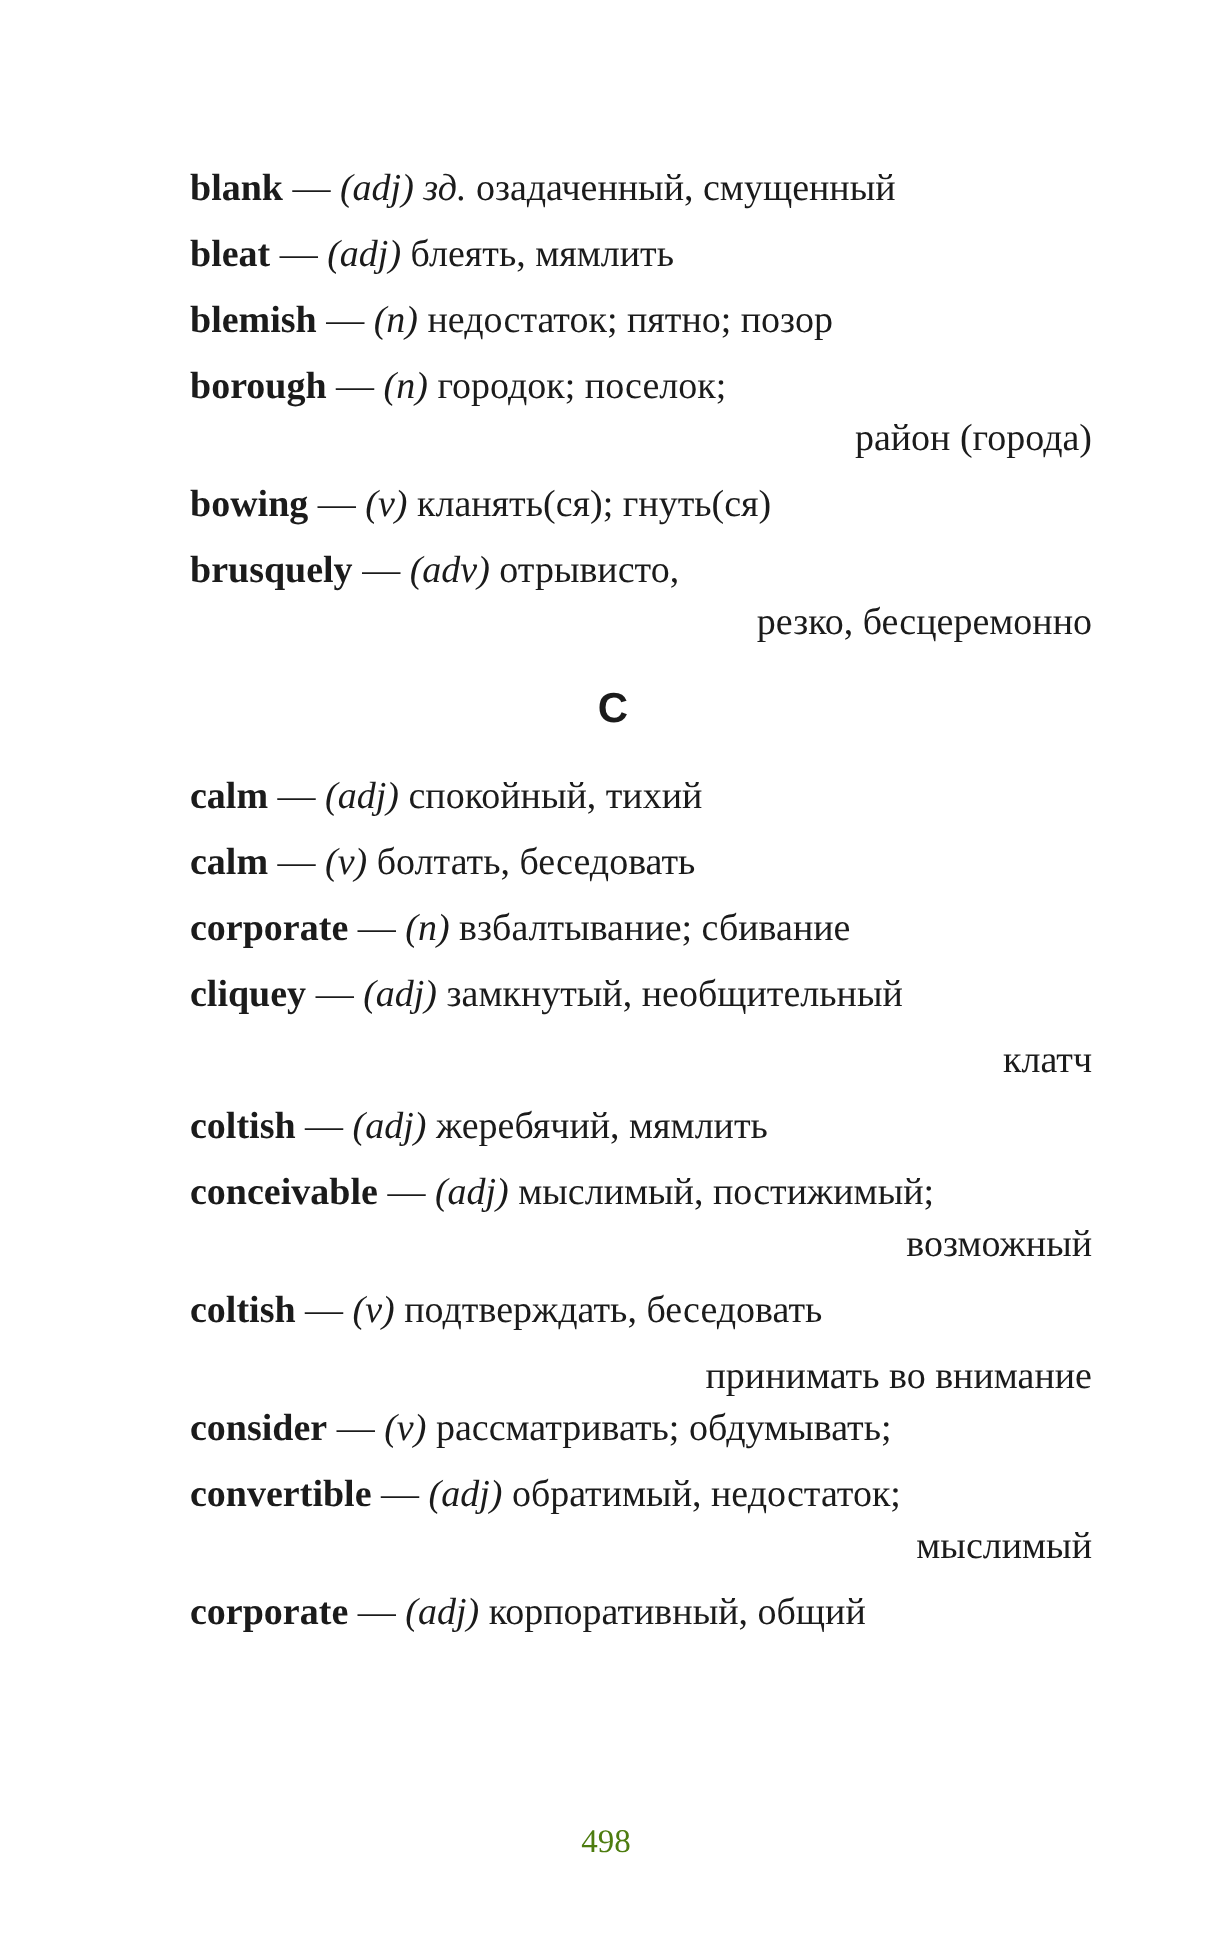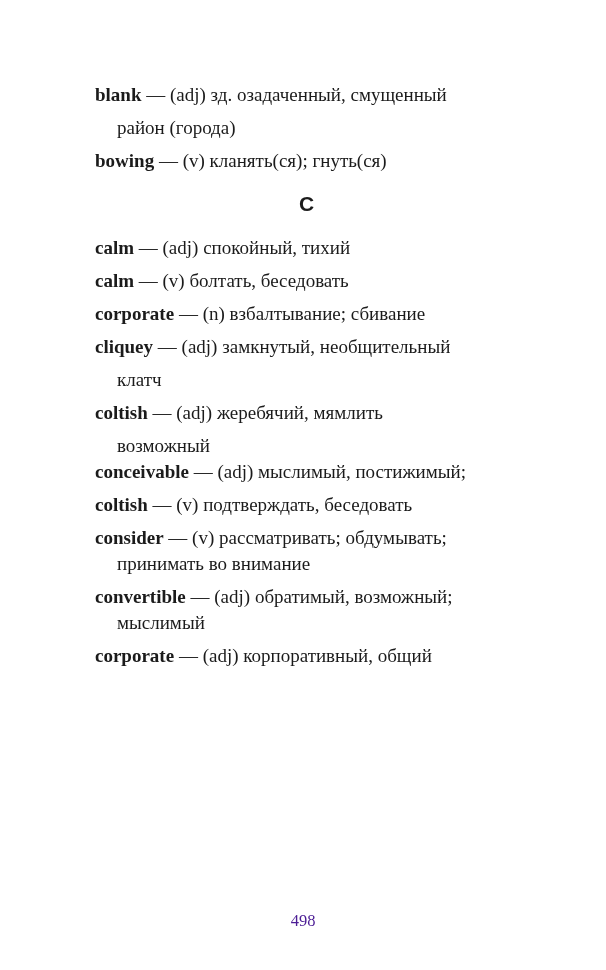--- a/index.html
+++ b/index.html
@@ -26,81 +26,114 @@
   .entry {
     font-size: 19px;
     line-height: 26px;
     margin: 0 0 7px 0;
   }
   .line {
     white-space: nowrap;
   }
   .cont {
     padding-left: 22px;
+    text-align: right;
   }
   .hw {
     font-weight: bold;
     text-align: center;
   }
   .sep {
     font-weight: normal;
   }
   .pos, .note {
+    font-style: italic;
   }
   .section-header {
     font-family: "Liberation Sans", "DejaVu Sans", sans-serif;
     font-size: 21px;
     font-weight: 600;
     line-height: 28px;
     text-align: center;
     transform: translateX(-14px);
     margin: 16px 0 17px 0;
   }
   .footer {
     position: absolute;
     top: 910px;
     left: 0;
     width: 100%;
     text-align: center;
     font-size: 16.5px;
     line-height: 22px;
-    color: #4c1d95;
+    color: #4d7c0f;
   }
 </style>
 </head>
 <body>
 
 <div class="page">
   <div class="content">
 
     <div class="entry">
       <div class="line">
         <span class="hw">blank</span>
         <span class="sep">—</span>
         <span class="pos">(adj)</span>
         <span class="note">зд.</span>
         <span class="tr">озадаченный, смущенный</span>
       </div>
     </div>
 
-
-
-    <div class="entry">
+    <div class="entry">
+      <div class="line">
+        <span class="hw">bleat</span>
+        <span class="sep">—</span>
+        <span class="pos">(adj)</span>
+        <span class="tr">блеять, мямлить</span>
+      </div>
+    </div>
+
+    <div class="entry">
+      <div class="line">
+        <span class="hw">blemish</span>
+        <span class="sep">—</span>
+        <span class="pos">(n)</span>
+        <span class="tr">недостаток; пятно; позор</span>
+      </div>
+    </div>
+
+    <div class="entry">
+      <div class="line">
+        <span class="hw">borough</span>
+        <span class="sep">—</span>
+        <span class="pos">(n)</span>
+        <span class="tr">городок; поселок;</span>
+      </div>
       <div class="line cont">район (города)</div>
     </div>
 
     <div class="entry">
       <div class="line">
         <span class="hw">bowing</span>
         <span class="sep">—</span>
         <span class="pos">(v)</span>
         <span class="tr">кланять(ся); гнуть(ся)</span>
       </div>
     </div>
 
+    <div class="entry">
+      <div class="line">
+        <span class="hw">brusquely</span>
+        <span class="sep">—</span>
+        <span class="pos">(adv)</span>
+        <span class="tr">отрывисто,</span>
+      </div>
+      <div class="line cont">резко, бесцеремонно</div>
+    </div>
 
     <div class="section-header">C</div>
 
     <div class="entry">
       <div class="line">
         <span class="hw">calm</span>
         <span class="sep">—</span>
         <span class="pos">(adj)</span>
         <span class="tr">спокойный, тихий</span>
       </div>
@@ -140,54 +173,54 @@
     <div class="entry">
       <div class="line">
         <span class="hw">coltish</span>
         <span class="sep">—</span>
         <span class="pos">(adj)</span>
         <span class="tr">жеребячий, мямлить</span>
       </div>
     </div>
 
     <div class="entry">
+      <div class="line">
+        <span class="hw">conceivable</span>
+        <span class="sep">—</span>
+        <span class="pos">(adj)</span>
+        <span class="tr">мыслимый, постижимый;</span>
+      </div>
       <div class="line cont">возможный</div>
-      <div class="line">
-        <span class="hw">conceivable</span>
-        <span class="sep">—</span>
-        <span class="pos">(adj)</span>
-        <span class="tr">мыслимый, постижимый;</span>
-      </div>
     </div>
 
     <div class="entry">
       <div class="line">
         <span class="hw">coltish</span>
         <span class="sep">—</span>
         <span class="pos">(v)</span>
         <span class="tr">подтверждать, беседовать</span>
       </div>
     </div>
 
     <div class="entry">
+      <div class="line cont">принимать во внимание</div>
       <div class="line">
         <span class="hw">consider</span>
         <span class="sep">—</span>
         <span class="pos">(v)</span>
         <span class="tr">рассматривать; обдумывать;</span>
       </div>
-      <div class="line cont">принимать во внимание</div>
     </div>
 
     <div class="entry">
       <div class="line">
         <span class="hw">convertible</span>
         <span class="sep">—</span>
         <span class="pos">(adj)</span>
-        <span class="tr">обратимый, возможный;</span>
+        <span class="tr">обратимый, недостаток;</span>
       </div>
       <div class="line cont">мыслимый</div>
     </div>
 
     <div class="entry">
       <div class="line">
         <span class="hw">corporate</span>
         <span class="sep">—</span>
         <span class="pos">(adj)</span>
         <span class="tr">корпоративный, общий</span>

